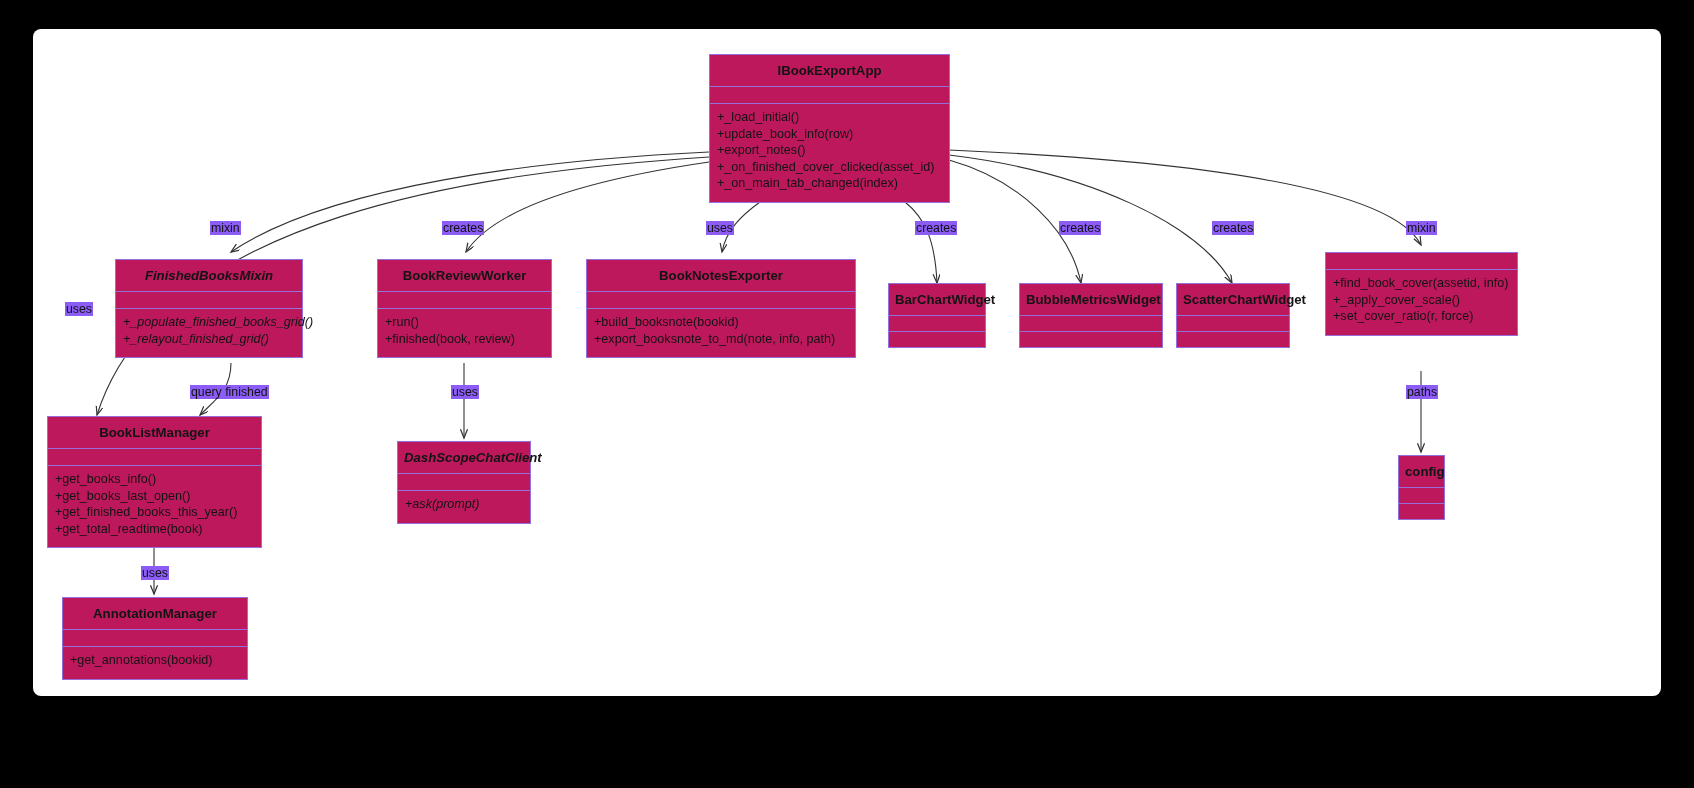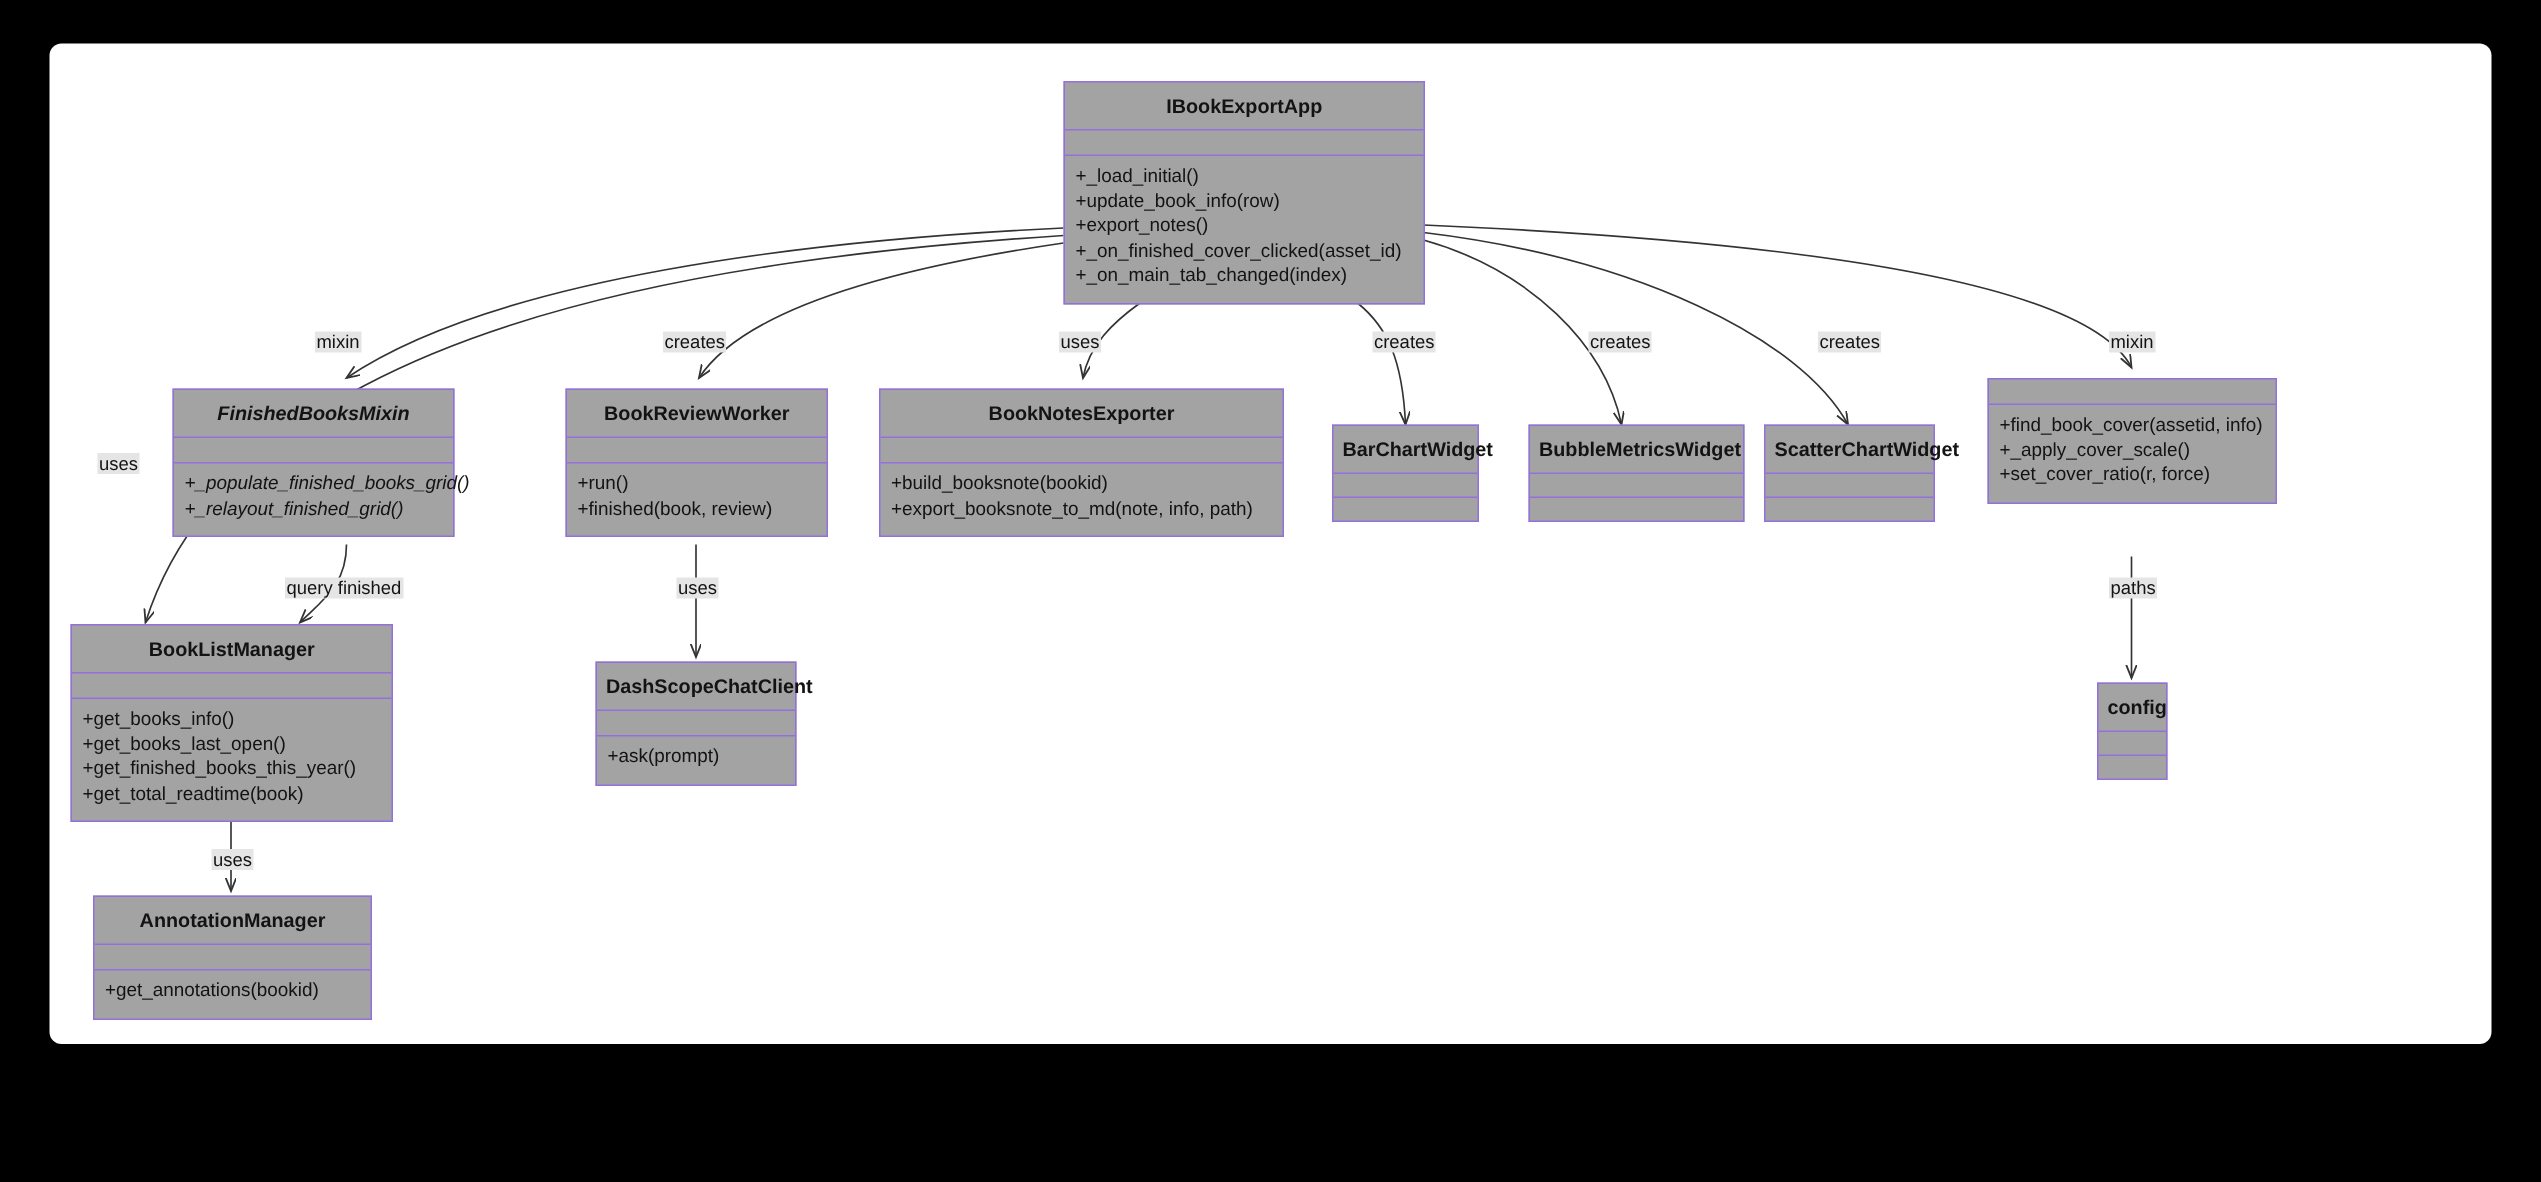--- a/index.html
+++ b/index.html
@@ -28,21 +28,21 @@
   #edges {
     position: absolute;
     left: 0; top: 0;
     width: 1694px;
     height: 788px;
     pointer-events: none;
   }
   .node {
     position: absolute;
     box-sizing: border-box;
-    background: #a3a3a3;
+    background: #be185d;
     border: 1.4px solid #9370db;
     color: #131313;
   }
   .node .title {
     text-align: center;
     font-weight: bold;
     font-size: 13.2px;
     padding: 8px 6px 8px 6px;
     line-height: 15px;
     border-bottom: 1.4px solid #9370db;
@@ -65,21 +65,21 @@
     min-height: 10px;
   }
   .node.compact .attrs { min-height: 15px; }
   .node.compact .methods { min-height: 15px; padding: 0; border-top: 0; }
   .node.compact .methods.empty { height: 15px; }
   .edge-label {
     position: absolute;
     font-size: 12.3px;
     line-height: 14px;
     color: #131313;
-    background: #e5e5e5;
+    background: #8b5cf6;
     padding: 0 1px;
     white-space: nowrap;
     font-family: "Liberation Sans", sans-serif;
   }
 </style>
 </head>
 <body>
 
 <div id="canvas">
   <div id="sheet"></div>
@@ -188,21 +188,21 @@
     <div class="title">BookListManager</div>
     <div class="attrs"></div>
     <div class="methods">
       <div class="row">+get_books_info()</div>
       <div class="row">+get_books_last_open()</div>
       <div class="row">+get_finished_books_this_year()</div>
       <div class="row">+get_total_readtime(book)</div>
     </div>
   </div>
 
-  <div class="node" style="left:397px; top:441px; width:134px;">
+  <div class="node" style="left:397px; top:441px; width:134px;font-style:italic;">
     <div class="title">DashScopeChatClient</div>
     <div class="attrs"></div>
     <div class="methods">
       <div class="row">+ask(prompt)</div>
     </div>
   </div>
 
   <div class="node compact" style="left:1398px; top:455px; width:47px;">
     <div class="title">config</div>
     <div class="attrs"></div>

